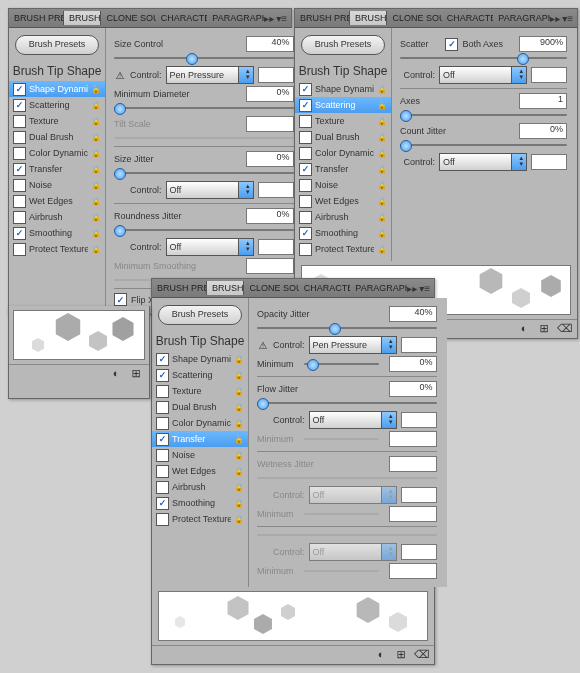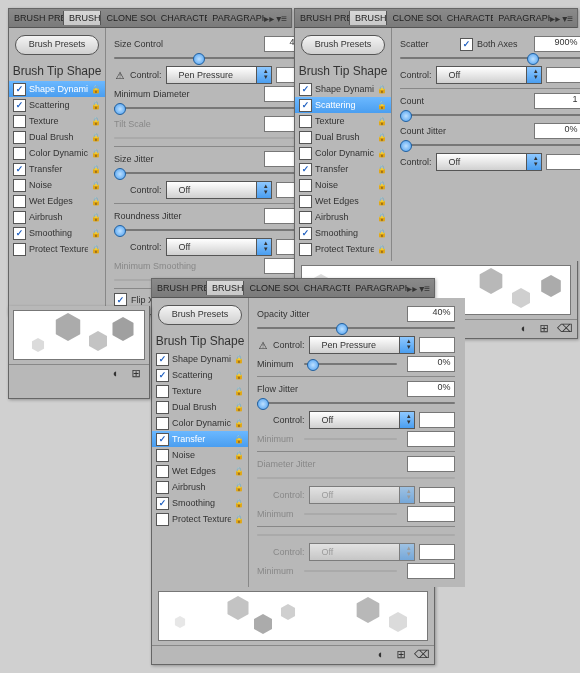--- a/index.html
+++ b/index.html
@@ -26,21 +26,21 @@
 .rowlabel{font-size:9px}
 .spacer{flex:1}
 .valbox{width:40px;height:14px;border:1px solid #777;background:#fff;font-size:9px;padding:0 3px;text-align:right}
 .slider{position:relative;height:8px;margin:2px 0 4px}
 .track{position:absolute;left:0;right:0;top:3px;height:2px;background:#777;border-radius:1px}
 .thumb{position:absolute;top:-1px;width:10px;height:10px;background:radial-gradient(#bde0ff,#4a9ef0);border-radius:50%;border:1px solid #2060a0}
 .ctrlrow{display:flex;align-items:center;justify-content:flex-end;gap:4px;margin:2px 0}
 .ctrlrow .lbl{font-size:9px}
 .warn{width:12px;text-align:center}
 .warn::after{content:"⚠";font-size:10px;color:#333}
-.dropdown{width:80px;height:16px;border:1px solid #555;background:linear-gradient(#fff,#d0d0d0);font-size:9px;padding:0 12px;display:flex;align-items:center;position:relative}
+.dropdown{width:80px;height:16px;border:1px solid #555;background:linear-gradient(#fff,#d0d0d0);font-size:9px;padding:0 3px;display:flex;align-items:center;position:relative}
 .dropdown::after{content:"";position:absolute;right:0;top:0;width:14px;height:100%;background:linear-gradient(#8ec8ff,#4a9ef0);border-left:1px solid #555;display:flex;align-items:center;justify-content:center}
 .dd-arrows{position:absolute;right:3px;top:1px;font-size:7px;line-height:6px;z-index:1}
 .dimmed{color:#888}
 .divider{border-top:1px solid #888;margin:4px 0}
 .preview{height:48px;background:#fff;border:1px solid #777;margin:4px 6px;position:relative;overflow:hidden}
 .hex{position:absolute;width:18px;height:20px;background:#888}
 .hex{clip-path:polygon(50% 0,100% 25%,100% 75%,50% 100%,0 75%,0 25%)}
 .footer{display:flex;justify-content:flex-end;align-items:center;gap:6px;height:18px;padding:0 6px;border-top:1px solid #888}
 .footicon{width:14px;height:14px;font-size:11px;text-align:center;cursor:pointer}
 </style>
@@ -298,21 +298,21 @@
       <div class="ctrlrow">
           <span class="lbl">Control:</span>
           <div class="dropdown">
             <span>Off</span>
             <span class="dd-arrows">▴<br>▾</span>
           </div>
           <div class="valbox" style="width:28px"></div>
         </div>
       <div class="divider"></div>
       <div class="row">
-          <span class="rowlabel">Count</span>
+          <span class="rowlabel">Axes</span>
           <span class="spacer"></span>
           <div class="valbox">1</div>
         </div>
       <div class="slider">
           <div class="track"></div>
           <div class="thumb" style="left:0%"></div>
         </div>
       <div class="row">
           <span class="rowlabel">Count Jitter</span>
           <span class="spacer"></span>
@@ -466,21 +466,21 @@
         </div>
       <div class="row dimmed">
           <span class="rowlabel">Minimum</span>
           <div class="slider" style="flex:1;margin:0 6px">
             <div class="track" style="background:#aaa"></div>
           </div>
           <div class="valbox"></div>
         </div>
       <div class="divider"></div>
       <div class="row dimmed">
-          <span class="rowlabel">Diameter Jitter</span>
+          <span class="rowlabel">Wetness Jitter</span>
           <span class="spacer"></span>
           <div class="valbox"></div>
         </div>
       <div class="slider dimmed">
           <div class="track" style="background:#aaa"></div>
         </div>
       <div class="ctrlrow dimmed">
           <span class="lbl">Control:</span>
           <div class="dropdown" style="opacity:.6">
             <span>Off</span>

